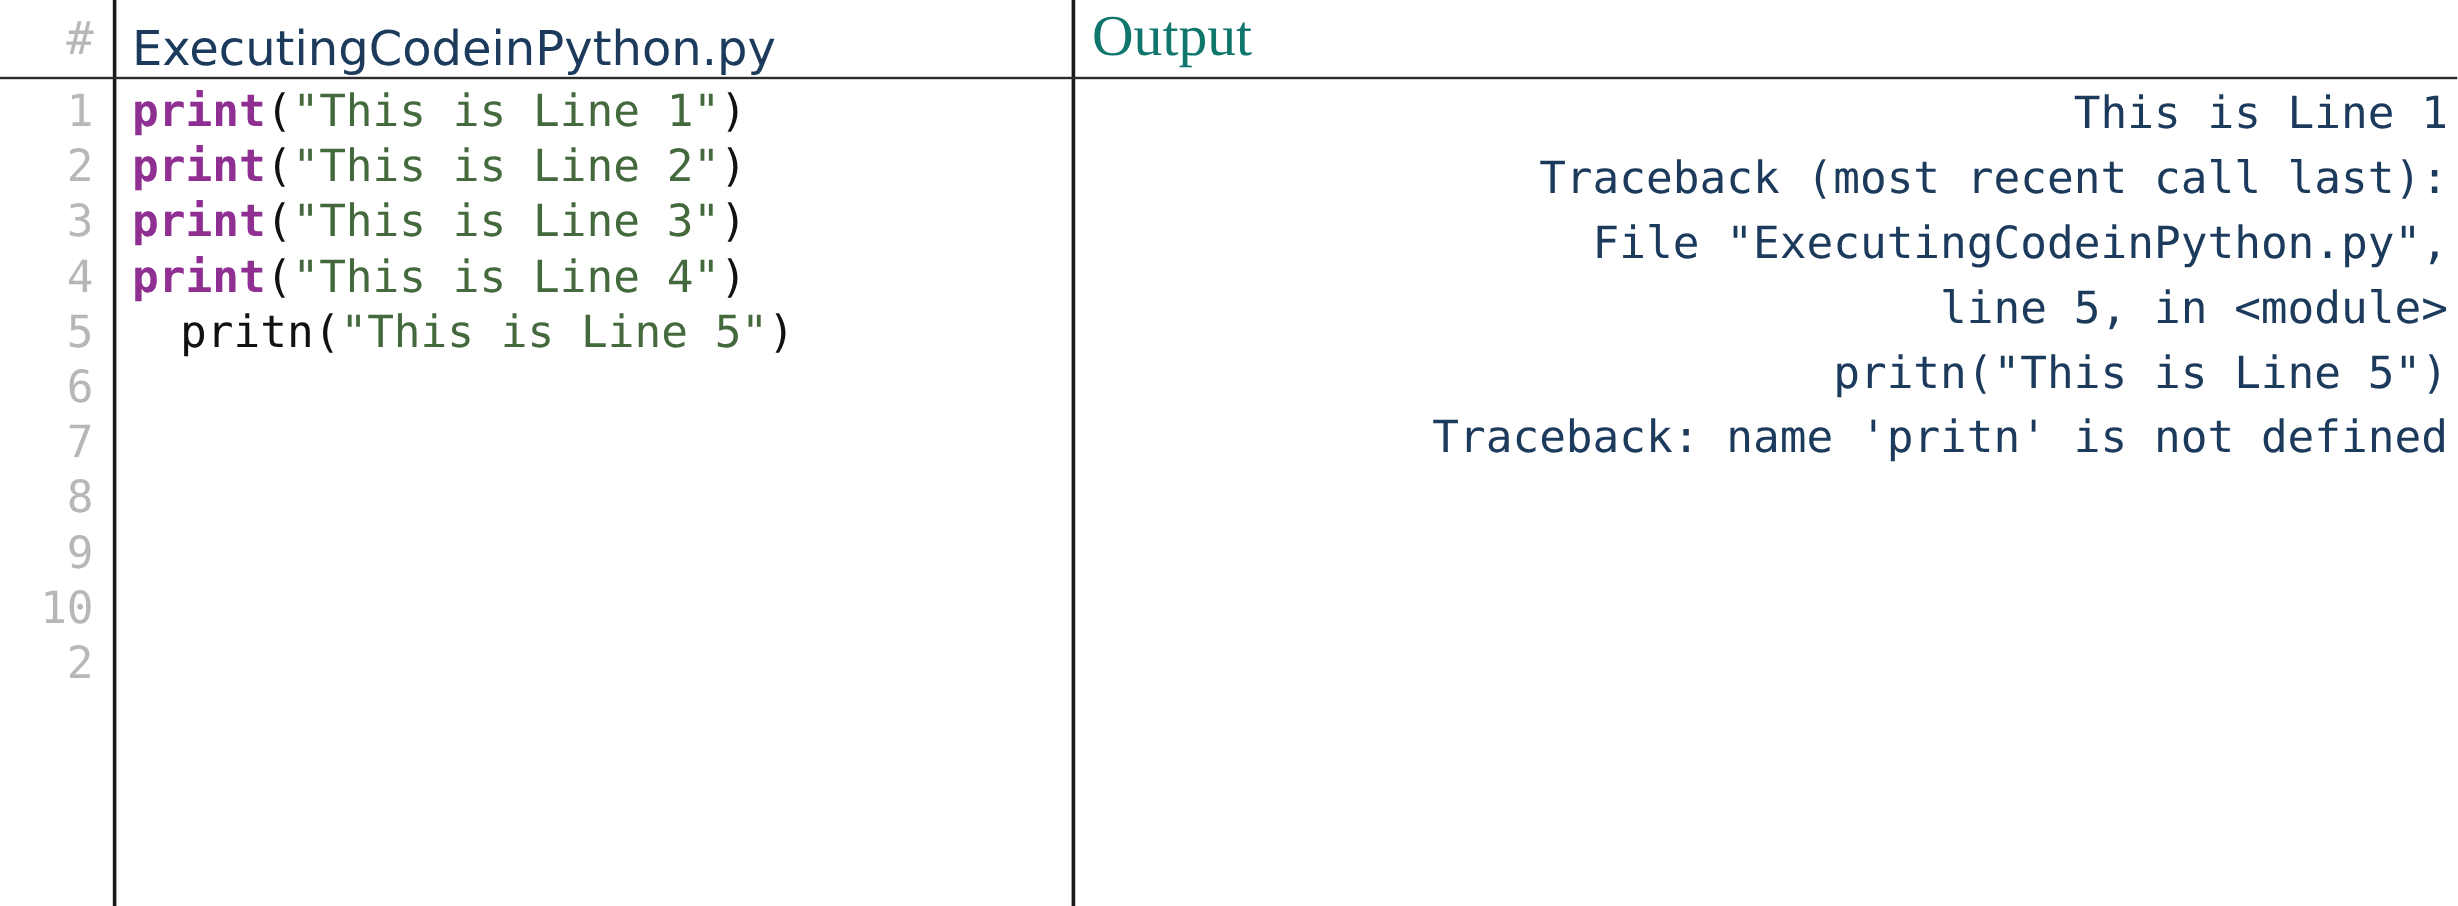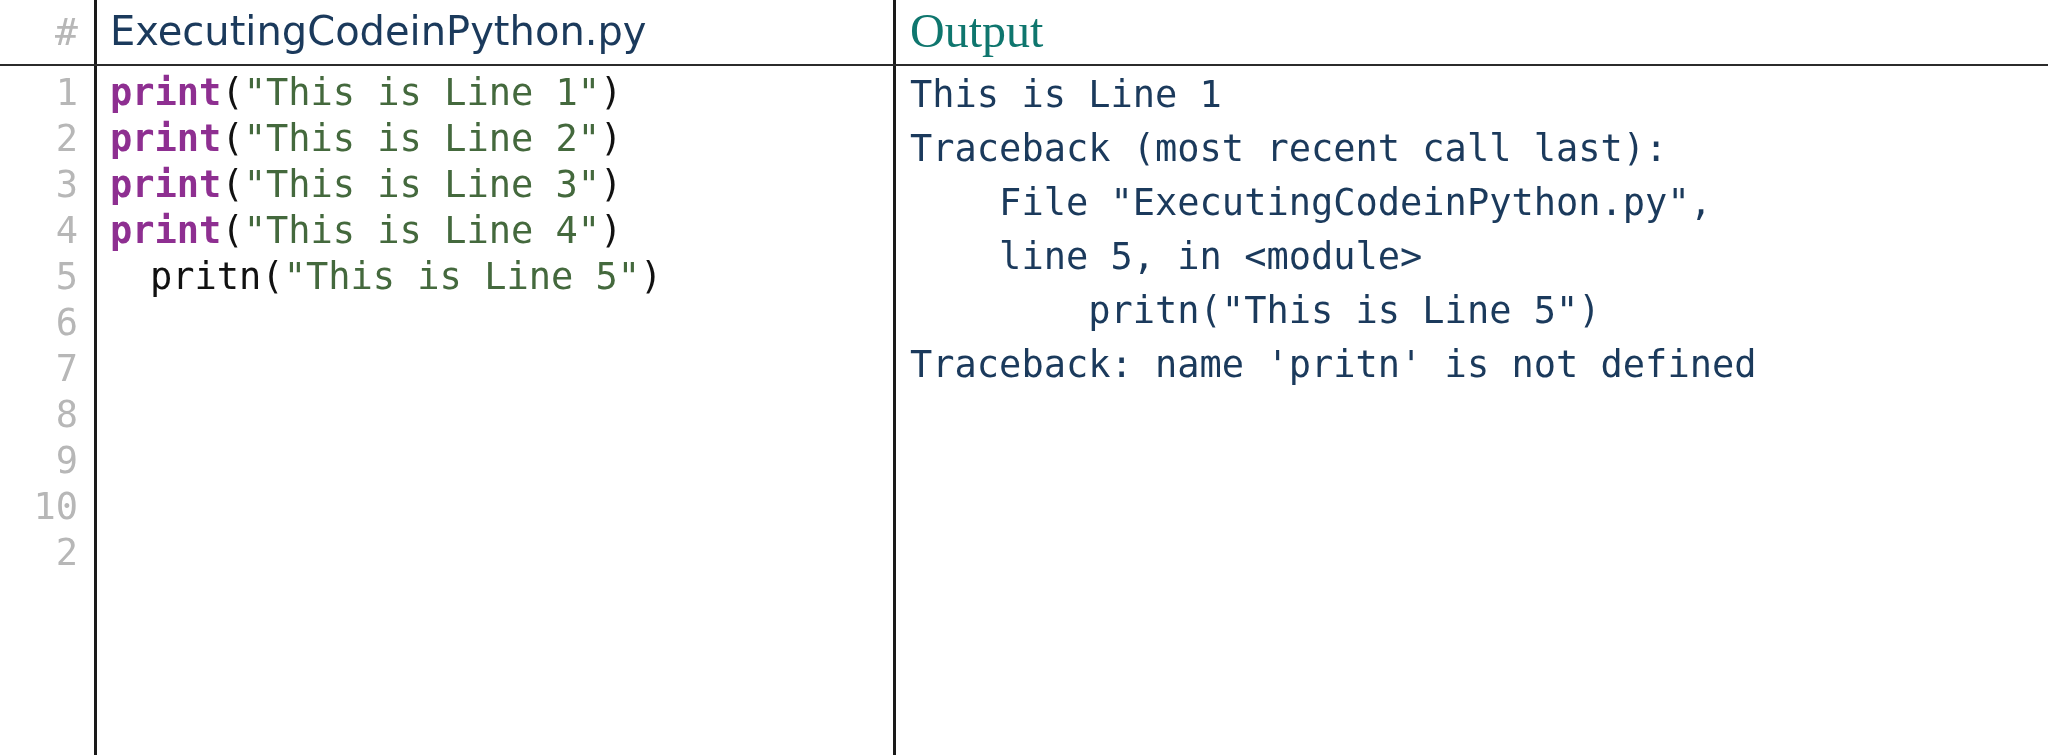--- a/index.html
+++ b/index.html
@@ -57,21 +57,21 @@
     text-align: right;
     font-family: "DejaVu Sans Mono", monospace;
     font-size: 38px;
     color: #b7b7b7;
     line-height: 48px;
   }
 
   .hdr-file {
     position: absolute;
     left: 110px;
-    top: 6px;
+    top: 16px;
     font-family: "DejaVu Sans", sans-serif;
     font-size: 40px;
     color: #1b3a5c;
     line-height: 50px;
     white-space: nowrap;
   }
 
   .hdr-output {
     position: absolute;
     left: 910px;
@@ -121,20 +121,21 @@
   .tok-plain  { color: #111111; margin-left: 40px; }
   .tok-punct  { color: #111111; }
   .tok-str    { color: #44693d; }
 
   
   .output-lines {
     position: absolute;
     left: 910px;
     top: 68px;
     width: 1130px;
+    text-align: right;
   }
   .out-line {
     display: block;
     height: 54px;
     line-height: 54px;
     font-family: "DejaVu Sans Mono", monospace;
     font-size: 37px;
     color: #1b3a5c;
     white-space: pre;
   }

